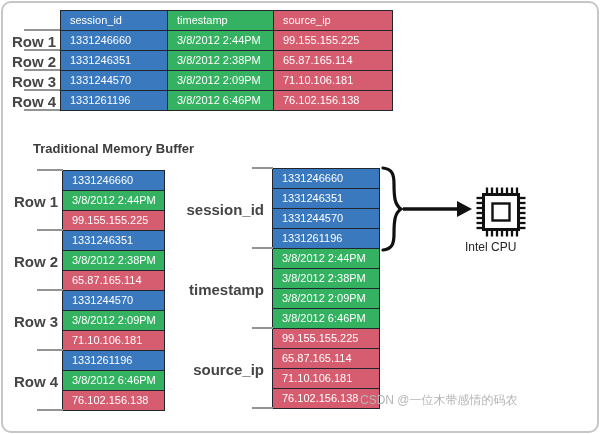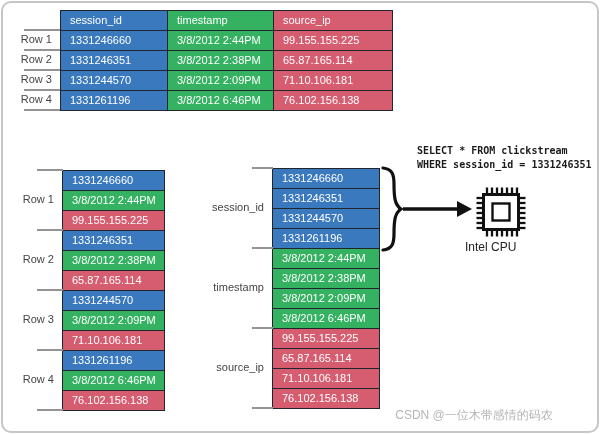--- a/index.html
+++ b/index.html
@@ -26,21 +26,21 @@
   .top-table { position:absolute; left:60px; top:10px; display:flex; }
   .tt-col { display:flex; flex-direction:column; }
   .tt-col + .tt-col { margin-left:-1px; }
   .tt-col-0 { width:108px; } .tt-col-1 { width:107px; } .tt-col-2 { width:120px; }
   
   .stack { position:absolute; display:flex; flex-direction:column; }
   .stack-trad  { left:62px;  top:170px; width:103px; }
   .stack-arrow { left:272px; top:168px; width:108px; }
   
   .side-label {
-    position:absolute; font-size:11px; font-weight:400; color:#454545;
+    position:absolute; font-size:15px; font-weight:700; color:#454545;
     text-align:right; white-space:nowrap;
   }
   .tick { position:absolute; height:2px; background:#949494; }
   .title {
     position:absolute; font-size:13px; font-weight:700; color:#3c3c3c;
     text-align:center; white-space:nowrap;
   }
   
   .sql {
     position:absolute; left:417px; top:144px;
@@ -49,21 +49,21 @@
     white-space:pre;
   }
   
   .cpu-label {
     position:absolute; left:465px; top:240px; width:72px; text-align:left;
     font-size:12px; color:#222; font-weight:500;
   }
   .overlay-svg { position:absolute; }
   
   .watermark {
-    position:absolute; left:360px; top:407px; width:228px; text-align:center;
+    position:absolute; left:360px; top:392px; width:228px; text-align:left;
     font-size:12px; color:#b5b5b5; white-space:nowrap;
   }
 </style>
 </head>
 <body>
 
 <div class="canvas">
   <div class="frame"></div>
 
   <div class="top-table">
@@ -94,20 +94,21 @@
   <div class="side-label" style="left:12px;top:53px;width:40px;">Row 2</div>
   <div class="side-label" style="left:12px;top:73px;width:40px;">Row 3</div>
   <div class="side-label" style="left:12px;top:93px;width:40px;">Row 4</div>
 
   <div class="tick" style="left:24px;top:29px;width:36px;"></div>
   <div class="tick" style="left:24px;top:49px;width:36px;"></div>
   <div class="tick" style="left:24px;top:69px;width:36px;"></div>
   <div class="tick" style="left:24px;top:89px;width:36px;"></div>
   <div class="tick" style="left:24px;top:109px;width:36px;"></div>
 
+  <div class="title" style="left:33px;top:141px;width:160px;">Traditional Memory Buffer</div>
 
   <div class="stack stack-trad">
     <div class="cell c-blue">1331246660</div>
     <div class="cell c-green">3/8/2012 2:44PM</div>
     <div class="cell c-red">99.155.155.225</div>
     <div class="cell c-blue">1331246351</div>
     <div class="cell c-green">3/8/2012 2:38PM</div>
     <div class="cell c-red">65.87.165.114</div>
     <div class="cell c-blue">1331244570</div>
     <div class="cell c-green">3/8/2012 2:09PM</div>
@@ -146,22 +147,20 @@
 
   <div class="side-label" style="left:184px;top:201px;width:80px;">session_id</div>
   <div class="side-label" style="left:184px;top:281px;width:80px;">timestamp</div>
   <div class="side-label" style="left:184px;top:361px;width:80px;">source_ip</div>
 
   <div class="tick" style="left:252px;top:167px;width:21px;"></div>
   <div class="tick" style="left:252px;top:247px;width:21px;"></div>
   <div class="tick" style="left:252px;top:327px;width:21px;"></div>
   <div class="tick" style="left:252px;top:407px;width:21px;"></div>
 
-  <pre class="sql"><span>SELECT * FROM clickstream</span>
-<span>WHERE session_id = 1331246351</span></pre>
 
   <svg class="overlay-svg" style="left:378px;top:162px;" width="100" height="96" viewBox="0 0 100 96">
     <path d="M 5,6 C 14,7 16,12 16,22 C 16,36 17,43 23,47 C 17,51 16,58 16,72 C 16,82 14,87 5,88" fill="none" stroke="#111" stroke-width="3.2" stroke-linecap="round"></path>
     <line x1="25" y1="47" x2="80" y2="47" stroke="#111" stroke-width="3.6"></line>
     <polygon points="79,39 94,47 79,55" fill="#111"></polygon>
   </svg>
 
   <svg class="overlay-svg" style="left:475px;top:186px;" width="52" height="52" viewBox="0 0 52 52">
     <g stroke="#111" stroke-width="2.3">
       <line x1="12" y1="1.5" x2="12" y2="8"></line>

